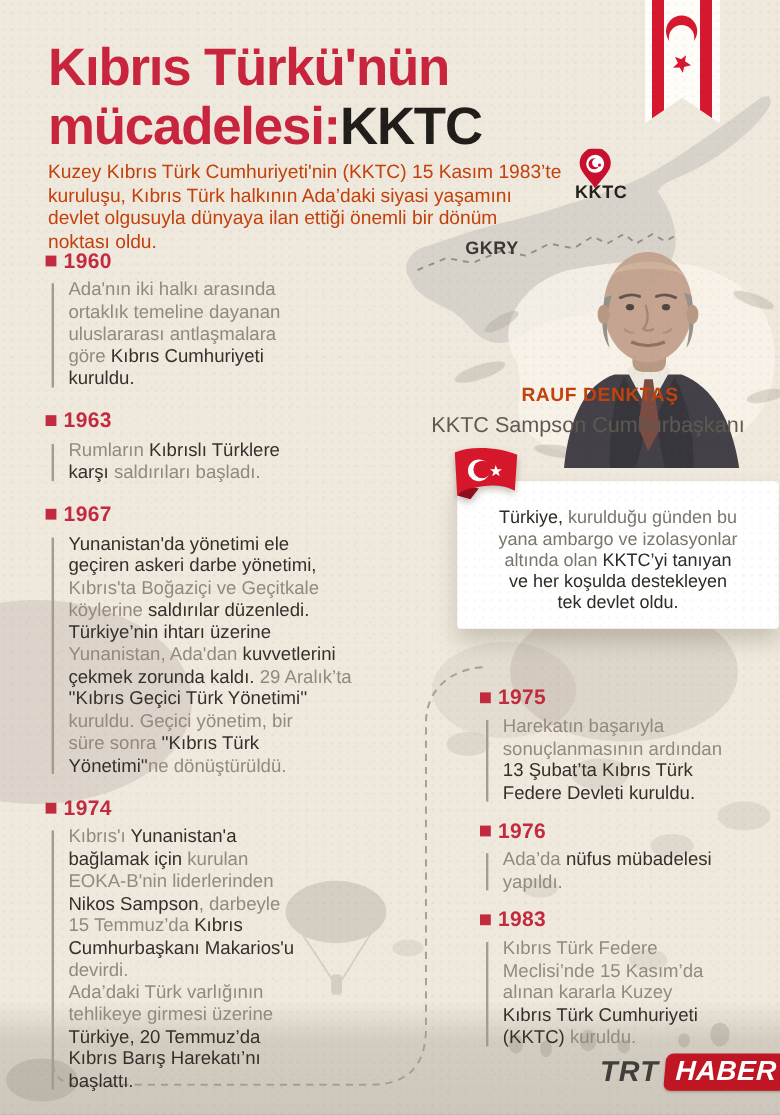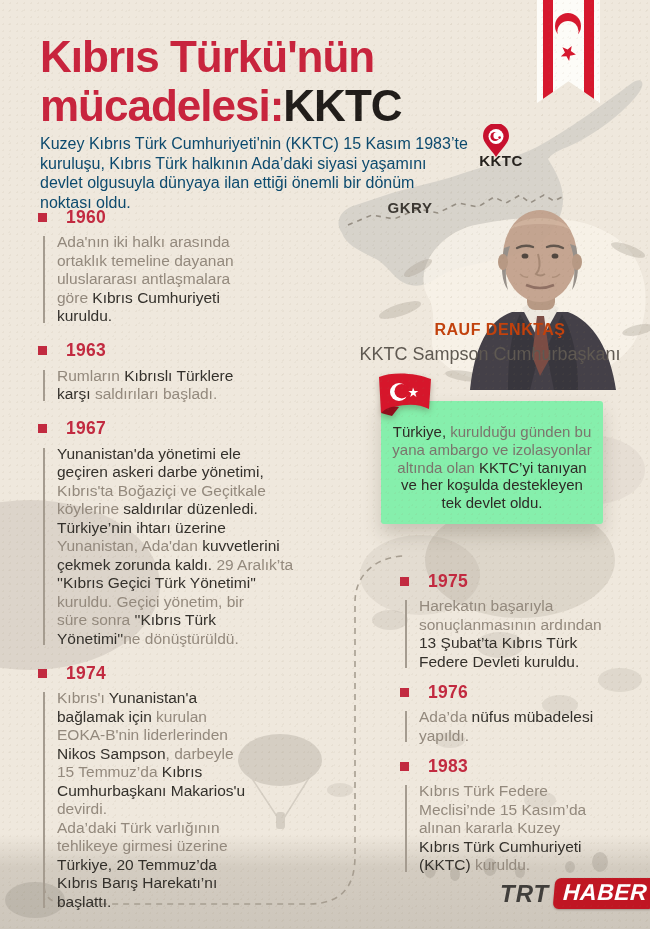--- a/index.html
+++ b/index.html
@@ -11,43 +11,43 @@
     background-size:7px 7px, 13px 13px;background-position:0 0,3px 5px;}
   
   .photo-layer{position:absolute;left:0;top:360px;width:650px;height:569px;pointer-events:none;}
   .ground{position:absolute;left:0;bottom:0;width:650px;height:95px;pointer-events:none;
     background:linear-gradient(180deg, rgba(150,142,130,0) 0%, rgba(148,140,128,.30) 35%, rgba(158,151,141,.42) 100%);}
   
   .title{position:absolute;left:40px;top:32px;font-size:44px;line-height:49px;font-weight:800;
          letter-spacing:-1px;color:#c8243d;}
   .title .black{color:#211d1a;}
   
-  .intro{position:absolute;left:40px;top:134px;font-size:16px;line-height:19.5px;color:#0c4a6e;}
+  .intro{position:absolute;left:40px;top:134px;font-size:16px;line-height:19.5px;color:#c2410c;}
   .intro div{white-space:nowrap;}
   
   .col{position:absolute;width:305px;}
   .col-left{left:38px;top:206px;}
   .col-right{left:400px;top:570px;width:250px;}
-  .tl-head{height:22px;display:flex;align-items:center;gap:19px;margin-bottom:5px;}
+  .tl-head{height:22px;display:flex;align-items:center;gap:6px;margin-bottom:5px;}
   .bullet{width:9px;height:9px;background:#c22a40;flex:0 0 auto;}
   .year{font-size:17.5px;font-weight:800;color:#c22a40;letter-spacing:.3px;}
   .tl-body{position:relative;padding-left:19px;margin-bottom:14px;}
   .col-right .tl-body{margin-bottom:10px;}
   .tl-body::before{content:"";position:absolute;left:5px;top:3px;bottom:3px;width:2px;background:#a59c90;}
   .rl{font-size:15.5px;line-height:18.5px;white-space:nowrap;color:#93897d;}
   .rl .b{color:#33302b;font-weight:400;}
   
   .map-label{position:absolute;font-weight:800;color:#25211d;font-size:15px;text-align:center;letter-spacing:.5px;}
   
   .person-name{position:absolute;left:375px;top:321px;width:250px;text-align:center;
     font-size:16px;font-weight:800;color:#c2410c;letter-spacing:.5px;white-space:nowrap;}
   .person-title{position:absolute;left:355px;top:344px;width:270px;text-align:center;
     font-size:18px;color:#5f5952;white-space:nowrap;}
   
-  .card{position:absolute;left:381px;top:401px;width:222px;height:123px;background:#86efac;
+  .card{position:absolute;left:381px;top:401px;width:268px;height:123px;background:#ffffff;
     border-radius:3px;box-shadow:0 10px 18px rgba(70,58,40,.22);}
   .card-text{padding-top:22px;text-align:center;}
   .card .rl{font-size:15px;line-height:17.8px;color:#7b756d;}
   .card .rl .b{color:#2e2a26;}
   .tr-flag{position:absolute;left:377px;top:371px;filter:drop-shadow(0 3px 3px rgba(60,40,20,.3));}
   
   .ribbon{position:absolute;left:537px;top:0;width:63px;height:103px;
     background:linear-gradient(90deg,#fdfcf8 0 10%,#d6182e 10% 26%,#fdfcf8 26% 74%,#d6182e 74% 90%,#fdfcf8 90%);
     clip-path:polygon(0 0,100% 0,100% 100%,50% 79%,0 100%);
     filter:drop-shadow(0 2px 3px rgba(80,60,40,.35));}

